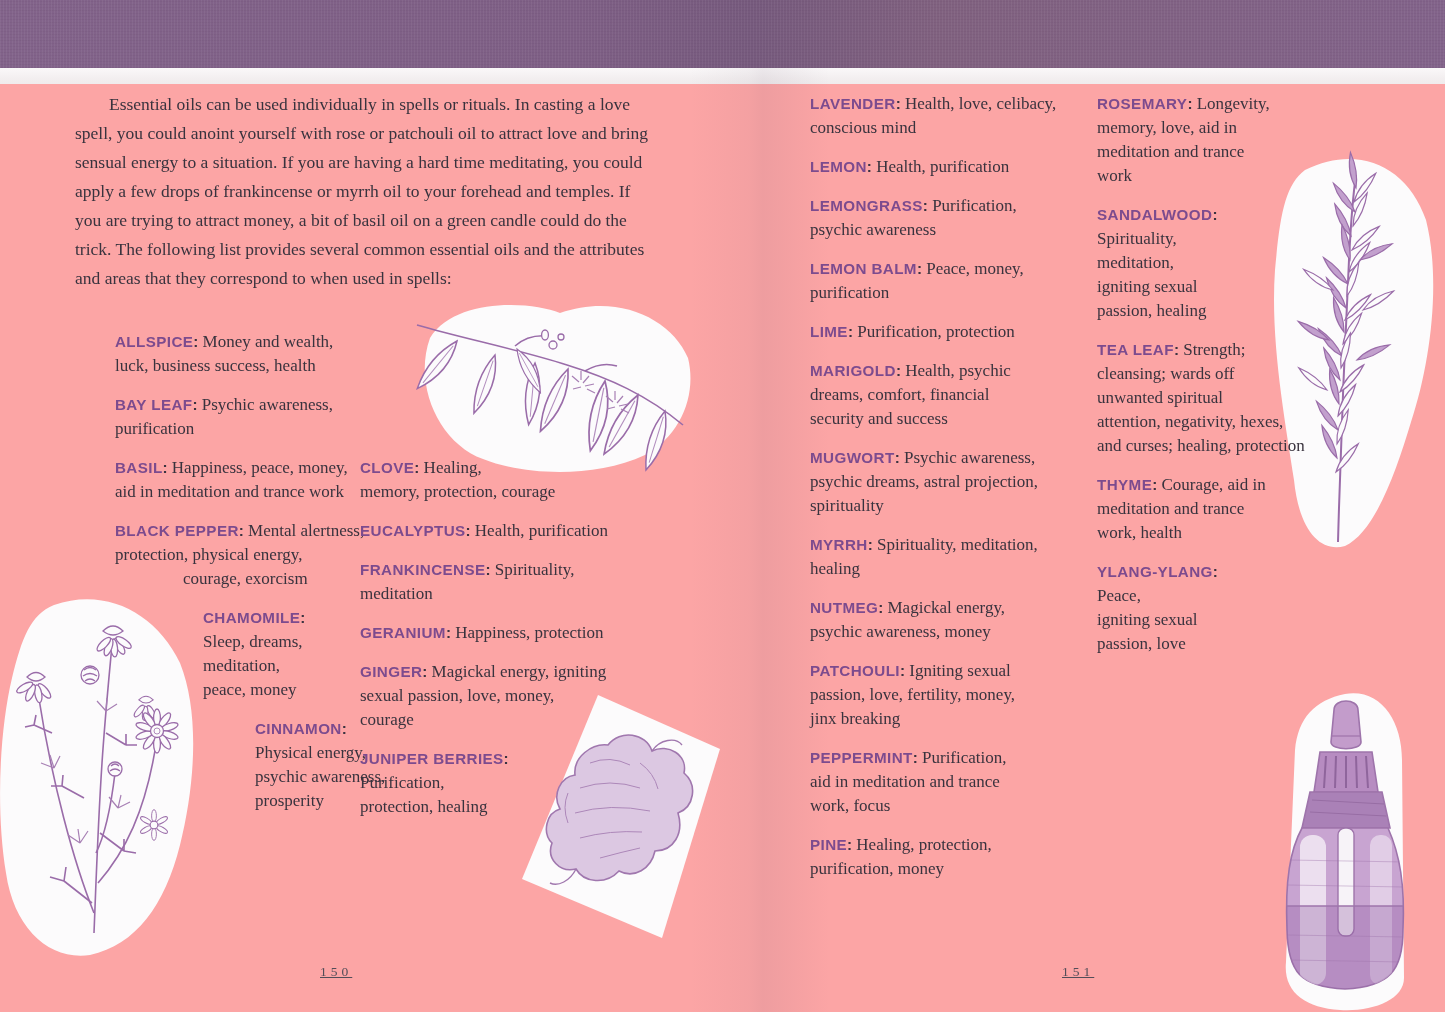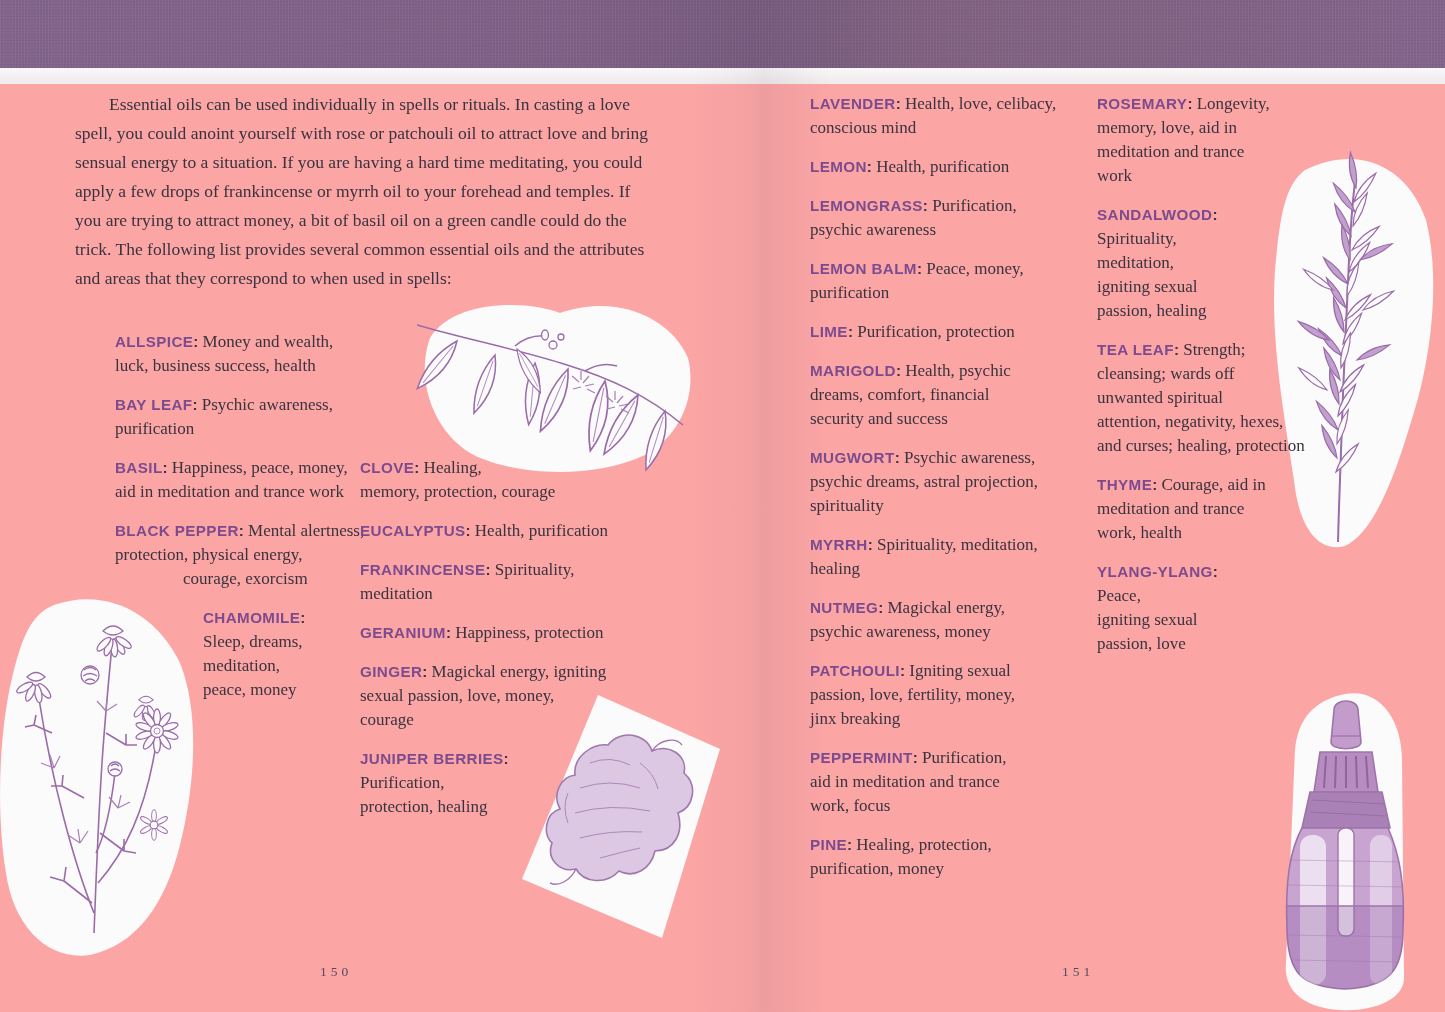--- a/index.html
+++ b/index.html
@@ -36,21 +36,21 @@
   .entry{white-space:pre-line;margin:0 0 15px 0;font-size:17px;line-height:24px;color:#39333e;}
   .oil-name{font-family:"Liberation Sans",sans-serif;font-weight:700;font-size:15.2px;
     color:#7c4b8e;letter-spacing:.4px;}
   .colon{font-family:"Liberation Sans",sans-serif;font-weight:700;font-size:15.2px;color:#3a3340;}
 
   
   .colA .entry:nth-child(5){padding-left:88px;}
   .colA .entry:nth-child(6){padding-left:140px;}
   .colA .entry:nth-child(7){padding-left:124px;}
 
-  .pagenum{position:absolute;bottom:32px;font-size:13.5px;letter-spacing:4px;color:#534d58;}
+  .pagenum{position:absolute;bottom:32px;font-size:13.5px;letter-spacing:4px;color:#534d58;text-decoration:underline;}
   .page-left .pagenum{left:320px;}
   .page-right .pagenum{left:340px;}
 
   .illus{position:absolute;z-index:1;}
   .il-euca{left:395px;top:215px;}
   .il-cham{left:-6px;top:515px;}
   .il-ging{left:520px;top:625px;}
   .il-rose{left:1225px;top:72px;}
   .il-drop{left:1250px;top:612px;}
 </style>
@@ -209,20 +209,24 @@
   <p class="entry"><span class="oil-name">BLACK PEPPER</span><span class="colon">: </span><span class="oil-text">Mental alertness,
 protection, physical energy,
     courage, exorcism</span></p>
 
 
   <p class="entry"><span class="oil-name">CHAMOMILE</span><span class="colon">: </span><span class="oil-text">
 Sleep, dreams,
 meditation,
 peace, money</span></p>
 
+  <p class="entry"><span class="oil-name">CINNAMON</span><span class="colon">: </span><span class="oil-text">
+Physical energy,
+psychic awareness,
+prosperity</span></p>
 </div>
     <div class="col colB">
   <p class="entry"><span class="oil-name">CLOVE</span><span class="colon">: </span><span class="oil-text">Healing,
 memory, protection, courage</span></p>
 
   <p class="entry"><span class="oil-name">EUCALYPTUS</span><span class="colon">: </span><span class="oil-text">Health, purification</span></p>
 
   <p class="entry"><span class="oil-name">FRANKINCENSE</span><span class="colon">: </span><span class="oil-text">Spirituality,
 meditation</span></p>
 

